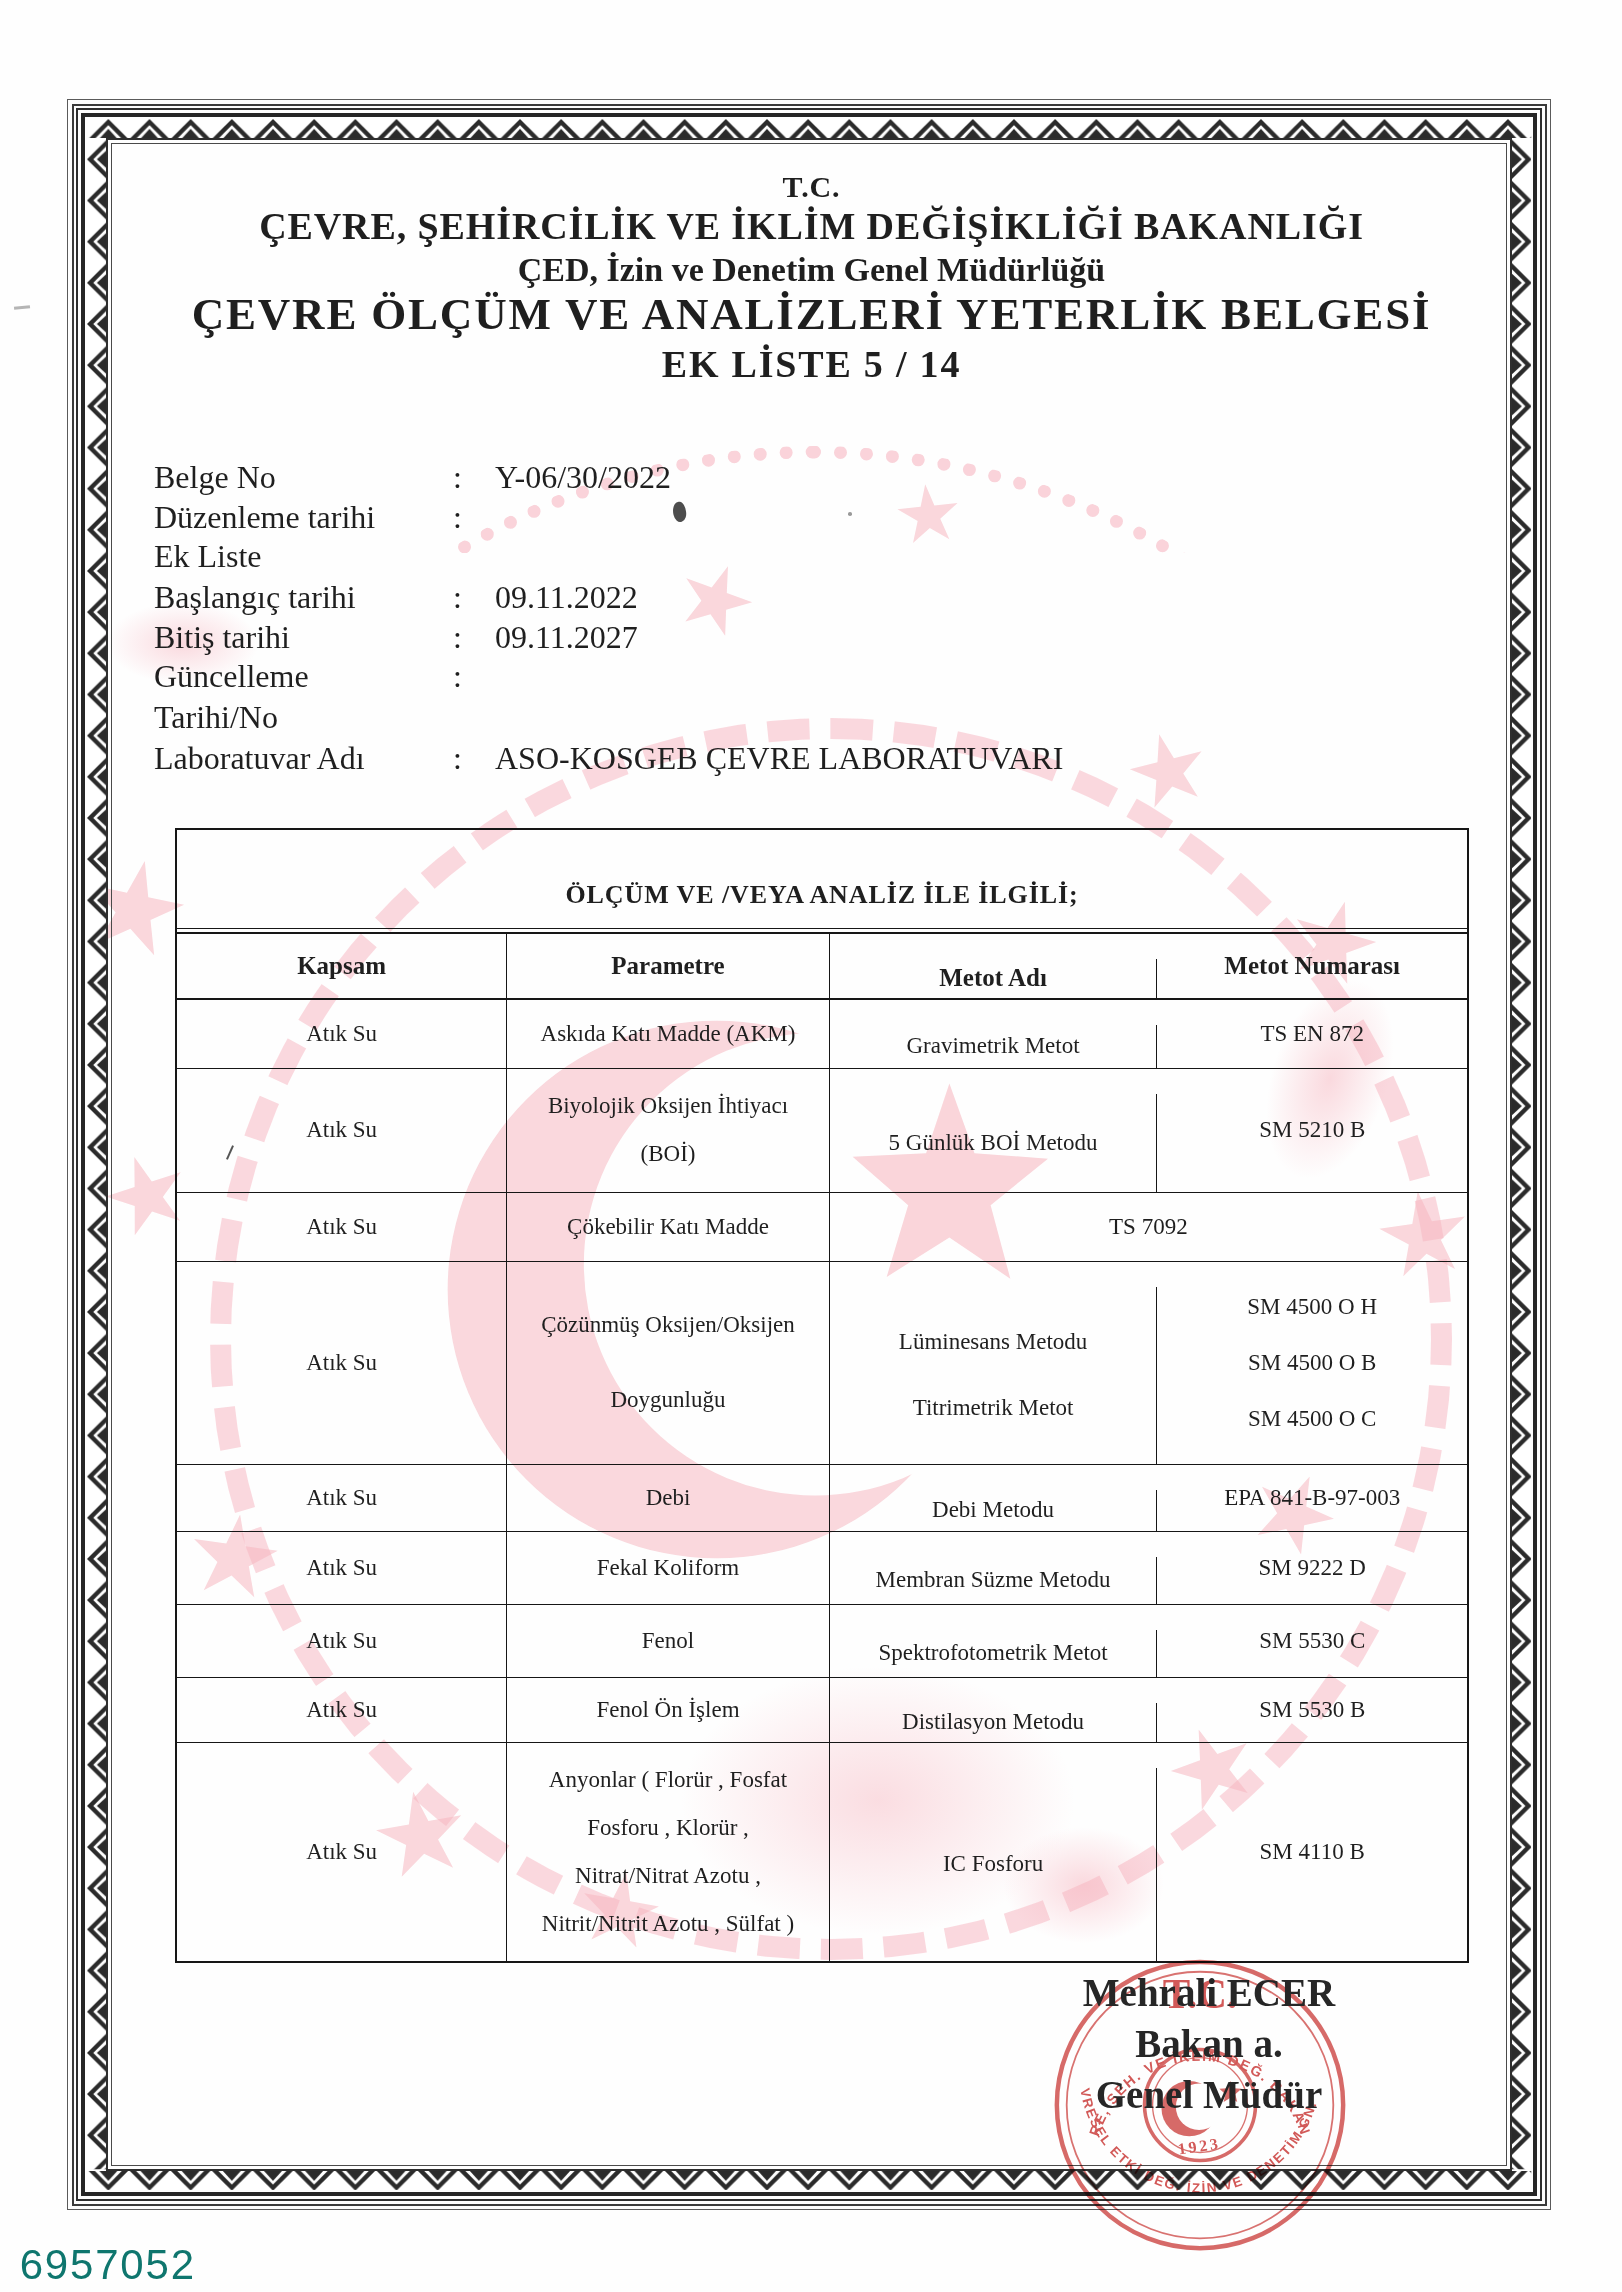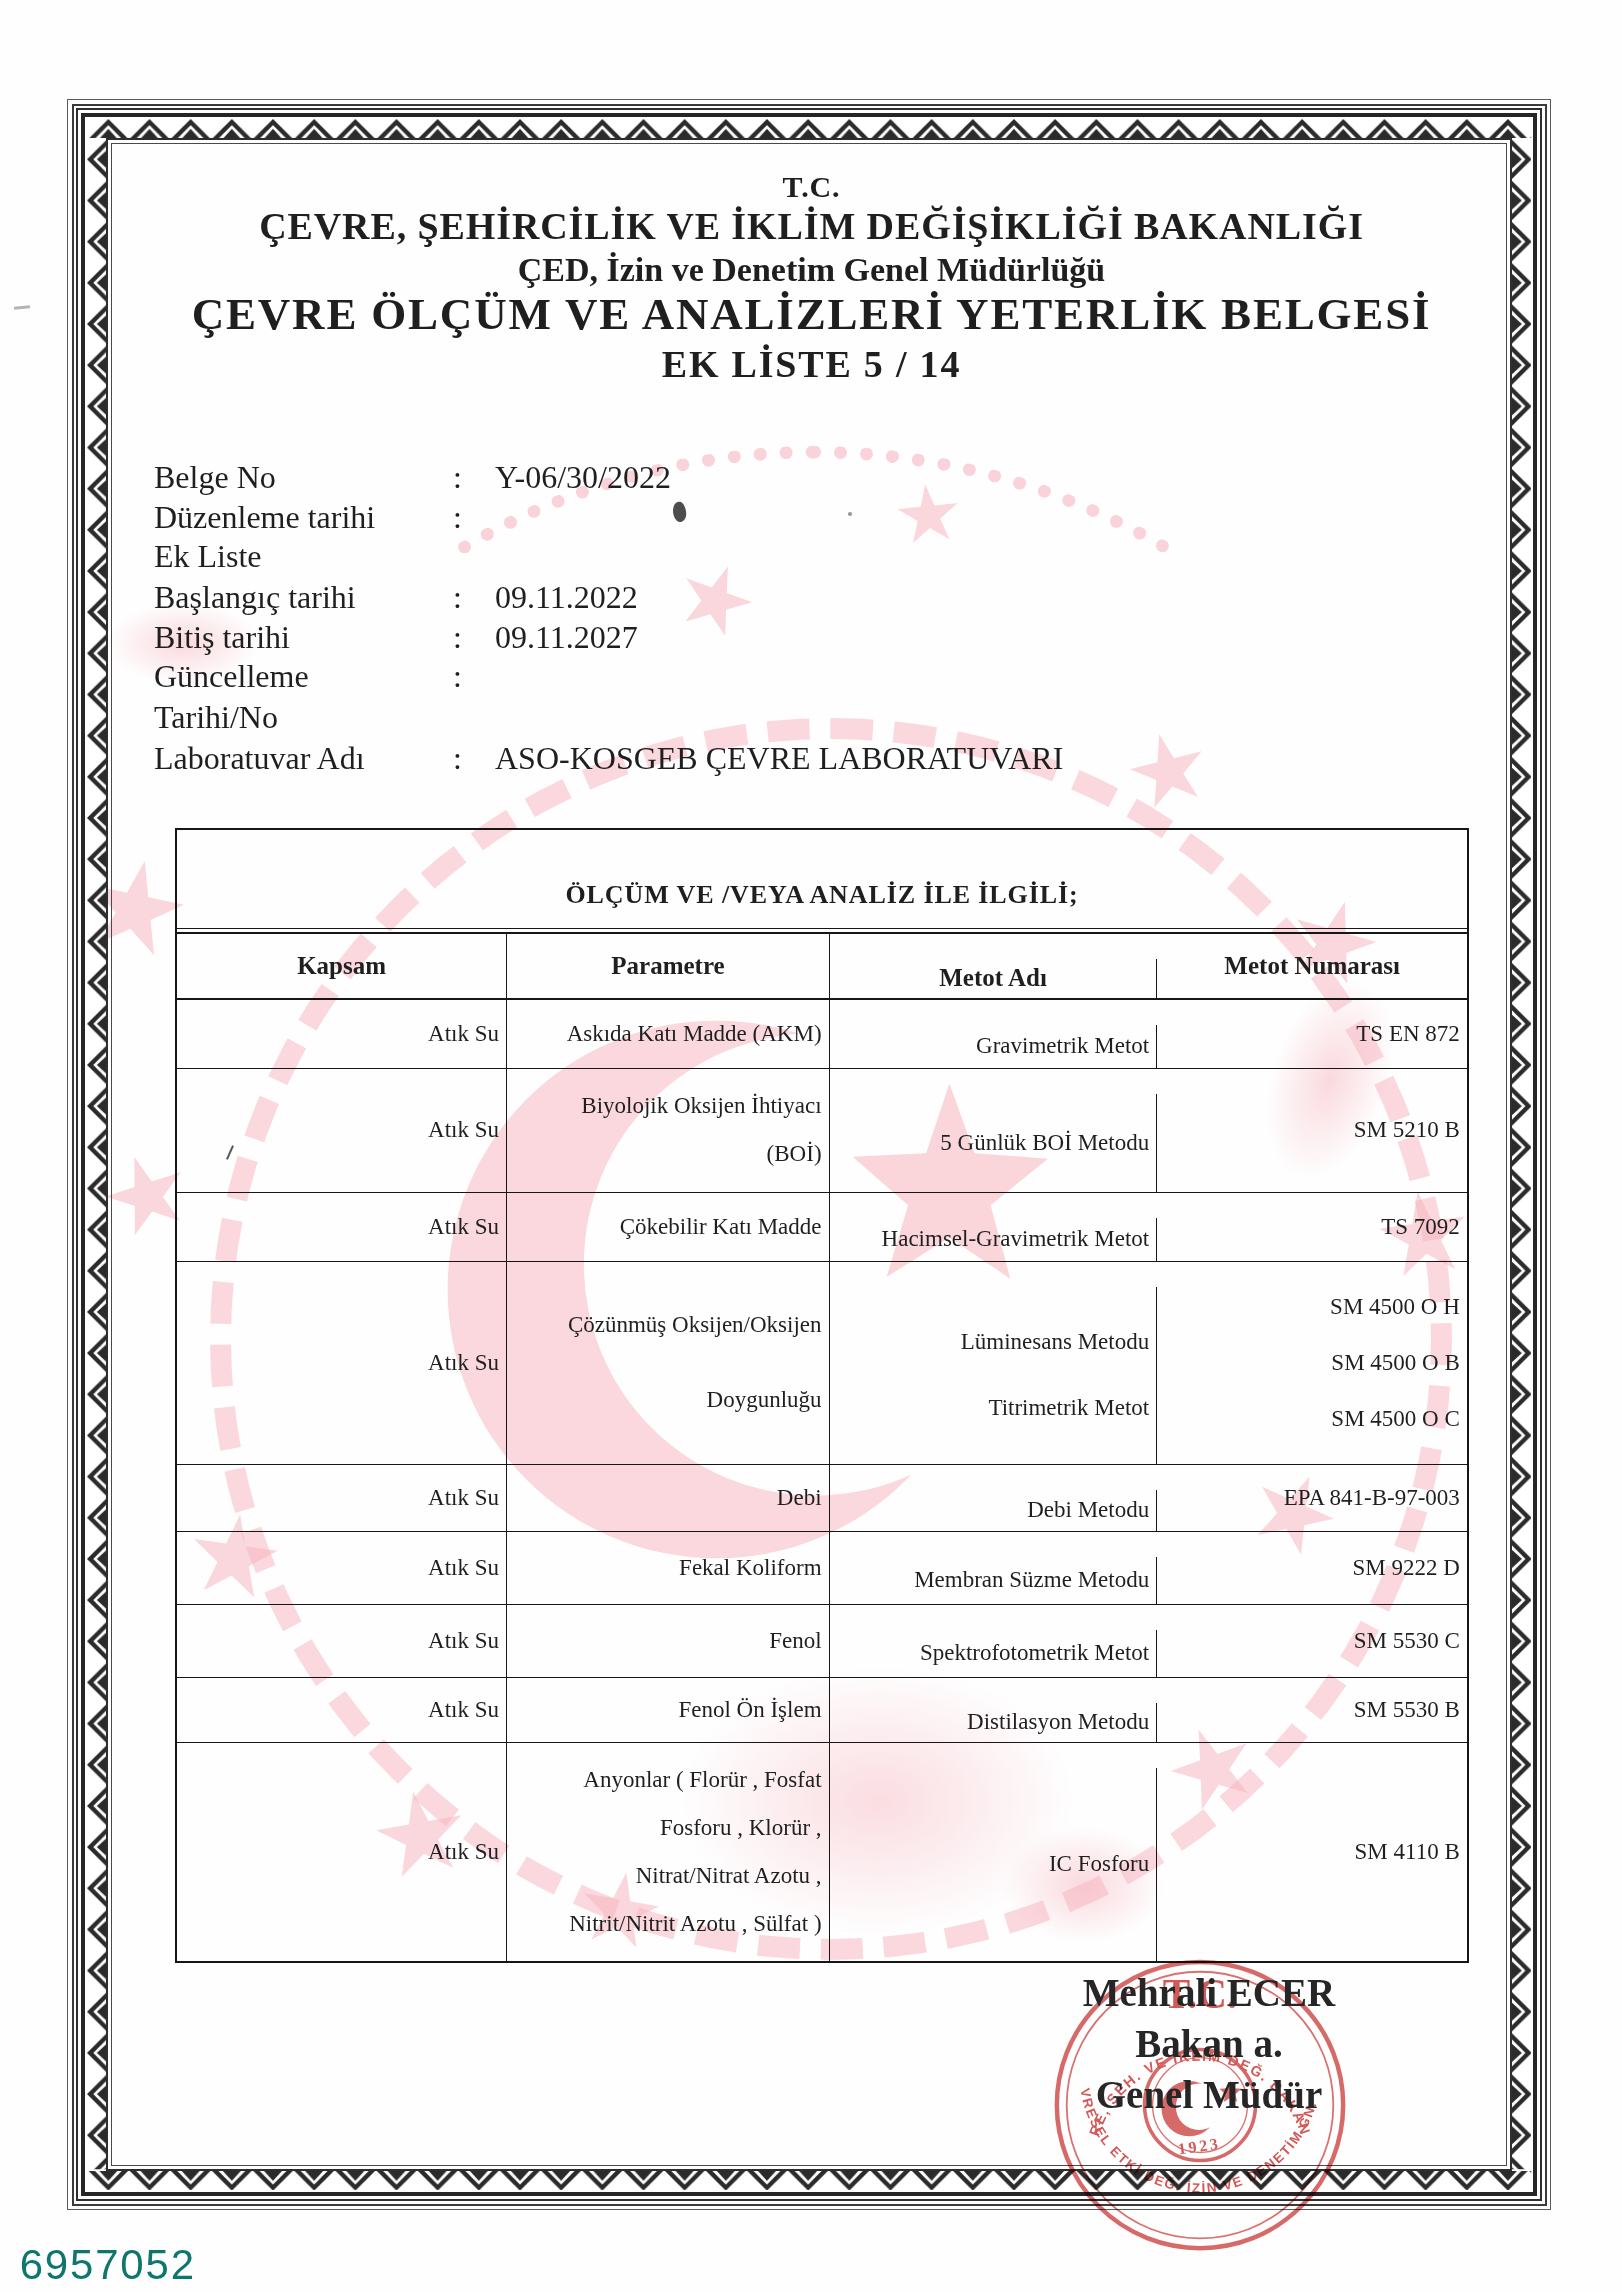--- a/index.html
+++ b/index.html
@@ -38,21 +38,21 @@
   .f-label{position:absolute;left:154px;}
   .f-colon{position:absolute;left:453px;}
   .f-value{position:absolute;left:495px;white-space:nowrap;}
 
   
   .doc-table{position:absolute;left:175px;top:828px;width:1294px;box-sizing:border-box;border:2.7px solid #161616;z-index:3;background:transparent;}
   .t-title{height:66px;display:flex;align-items:center;justify-content:center;font-weight:bold;font-size:26px;border-bottom:1.8px solid #161616;letter-spacing:0.9px;margin-top:32px;}
   .t-colheader{display:flex;margin-top:2.7px;border-top:2.7px solid #161616;border-bottom:2.7px solid #161616;height:64px;font-weight:bold;font-size:25px;}
   .t-colheader .hc{display:flex;align-items:center;justify-content:center;box-sizing:border-box;}
   .t-row{display:flex;border-bottom:1.8px solid #161616;box-sizing:content-box;}
-  .cell{display:flex;flex-direction:column;justify-content:space-evenly;align-items:center;text-align:right;font-size:23px;box-sizing:border-box;padding:1.8px 7.2px;}
+  .cell{display:flex;flex-direction:column;justify-content:space-evenly;align-items:center;text-align:center;font-size:23px;box-sizing:border-box;padding:1.8px 7.2px;}
   .c1{width:25.6%;border-right:1.8px solid #161616;}
   .c2{width:25.0%;border-right:1.8px solid #161616;}
   .c3{width:25.4%;border-right:1.8px solid #161616;margin-top:25px;}
   .c4{flex:1;}
   .cline{width:100%;}
 
   
   .stamp-svg{position:absolute;left:1030px;top:1926px;z-index:4;mix-blend-mode:multiply;opacity:.92;}
   .signature{position:absolute;left:985px;top:1967px;width:448px;text-align:center;z-index:5;font-weight:bold;font-size:39px;line-height:51px;color:#262626;}
 
@@ -238,23 +238,20 @@
             <div class="cline">SM 5210 B</div>
           </div>
         </div>
         <div class="t-row" style="height: 68px;">
           <div class="cell c1">
             <div class="cline">Atık Su</div>
           </div>
           <div class="cell c2">
             <div class="cline">Çökebilir Katı Madde</div>
           </div>
-          <div class="cell c3">
-            <div class="cline">Hacimsel-Gravimetrik Metot</div>
-          </div>
           <div class="cell c4">
             <div class="cline">TS 7092</div>
           </div>
         </div>
         <div class="t-row" style="height: 202px;">
           <div class="cell c1">
             <div class="cline">Atık Su</div>
           </div>
           <div class="cell c2">
             <div class="cline">Çözünmüş Oksijen/Oksijen</div>

